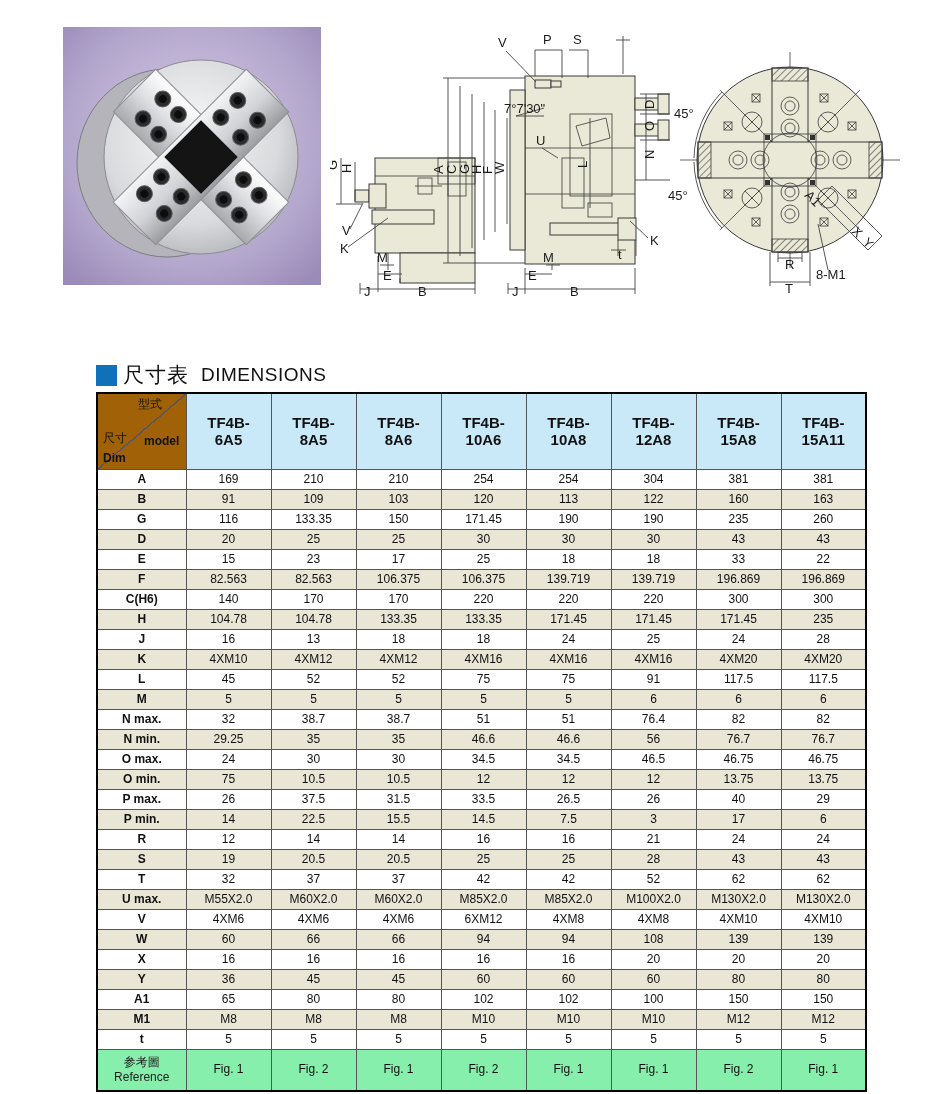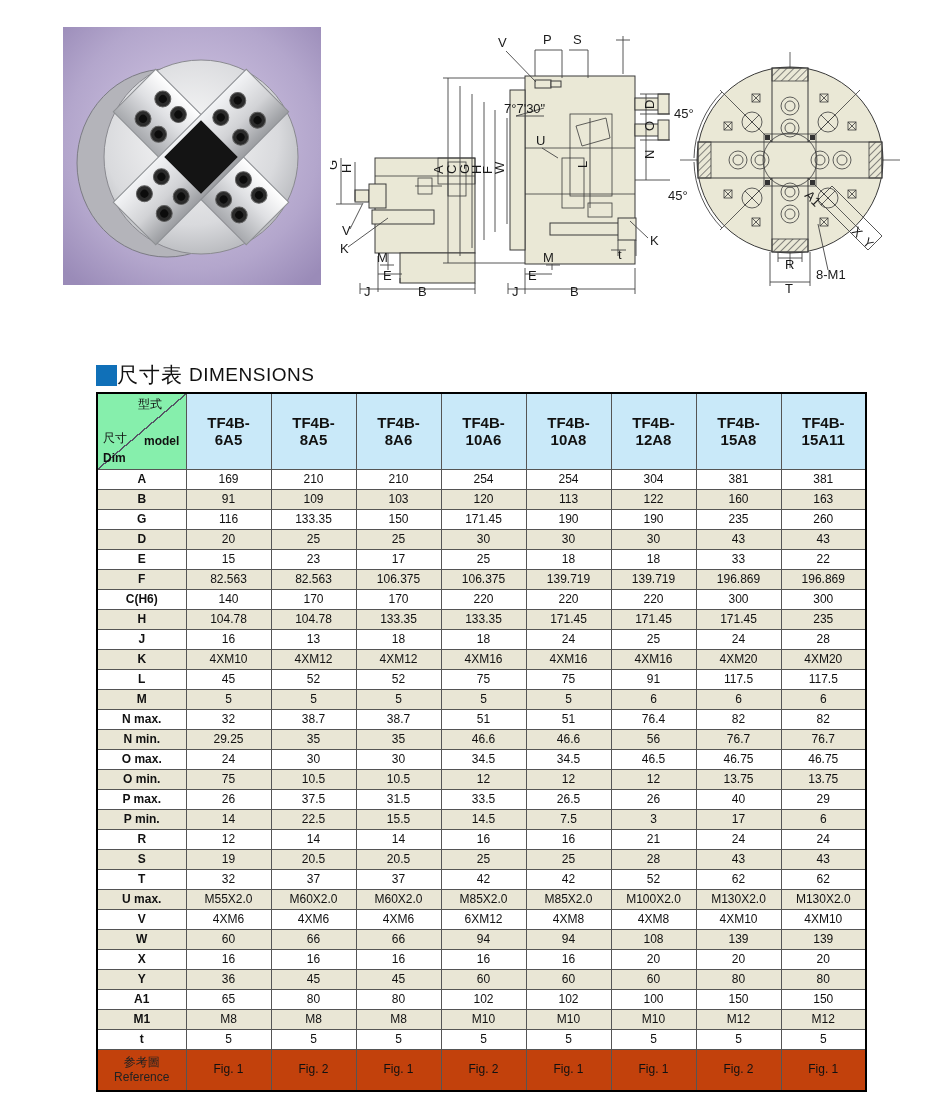--- a/index.html
+++ b/index.html
@@ -9,34 +9,34 @@
   }
   
   .photo-wrap{position:absolute;left:63px;top:27px;width:258px;height:258px;}
   .side-svg{position:absolute;left:330px;top:18px;width:340px;height:292px;}
   .front-svg{position:absolute;left:658px;top:48px;width:272px;height:255px;}
   svg text{font-family:"Liberation Sans",sans-serif;font-size:13px;fill:#1a1a1a;}
   .dimline{stroke:#444;stroke-width:0.9;fill:none;}
   .bodyline{stroke:#3a3a3a;stroke-width:1;fill:#eae8d6;}
   .innerline{stroke:#3a3a3a;stroke-width:0.8;fill:none;}
   
-  .section-title{position:absolute;left:96px;top:361px;display:flex;align-items:center;}
+  .section-title{position:absolute;left:96px;top:361px;display:flex;align-items:center;gap:6px;}
   .blue-square{width:21px;height:21px;display:inline-block;}
   .title-cjk{font-size:21px;font-weight:500;letter-spacing:1px;}
   .title-en{font-size:19px;font-weight:normal;margin-left:6px;letter-spacing:0.5px;}
   
   .tbl-wrap{position:absolute;left:96px;top:392px;}
   table{border-collapse:collapse;table-layout:fixed;width:770px;border:2px solid #000;}
   th,td{border:1px solid #555;text-align:center;vertical-align:middle;padding:0;
         font-size:12px;line-height:1.1;overflow:hidden;white-space:nowrap;}
   thead th{height:75px;font-size:15px;font-weight:bold;}
   tbody tr{height:20px;}
   tbody tr.stripe{background:#e9e6d5;}
   td.rowlabel{font-weight:bold;font-size:12px;}
-  tr.refrow{height:41px;background:#c2410c;}
+  tr.refrow{height:41px;background:#86efac;}
   tr.refrow td{font-size:12px;}
   td.reflabel{font-weight:normal;font-size:11px;color:#222;line-height:1.25;}
   .corner{position:relative;padding:0;}
   .corner .diag{position:absolute;inset:0;
     background:linear-gradient(to bottom right,transparent calc(50% - 0.7px),#556 calc(50% - 0.7px),#556 calc(50% + 0.7px),transparent calc(50% + 0.7px));}
   .corner span{position:absolute;font-size:12px;font-weight:normal;}
   .corner .c-top-cjk{top:4px;left:40px;}
   .corner .c-top-en{top:21px;left:46px;font-weight:bold;margin-top:20px;}
   .corner .c-bot-cjk{bottom:24px;left:5px;}
   .corner .c-bot-en{bottom:4px;left:5px;font-weight:bold;}
@@ -358,21 +358,21 @@
         <col class="datacol">
         <col class="datacol">
         <col class="datacol">
       <col class="datacol">
         <col class="datacol">
         <col class="datacol">
         <col class="datacol">
     </colgroup>
     <thead>
       <tr id="head-row">
-        <th class="corner" style="background: #86efac;">
+        <th class="corner" style="background: #a16207;">
           <span class="diag"></span>
           <span class="c-top-cjk">型式</span>
           <span class="c-top-en">model</span>
           <span class="c-bot-cjk">尺寸</span>
           <span class="c-bot-en">Dim</span>
         </th>
       <th style="background: rgb(201, 233, 249);">
             <div>TF4B-</div>
             <div>6A5</div>
           </th>

